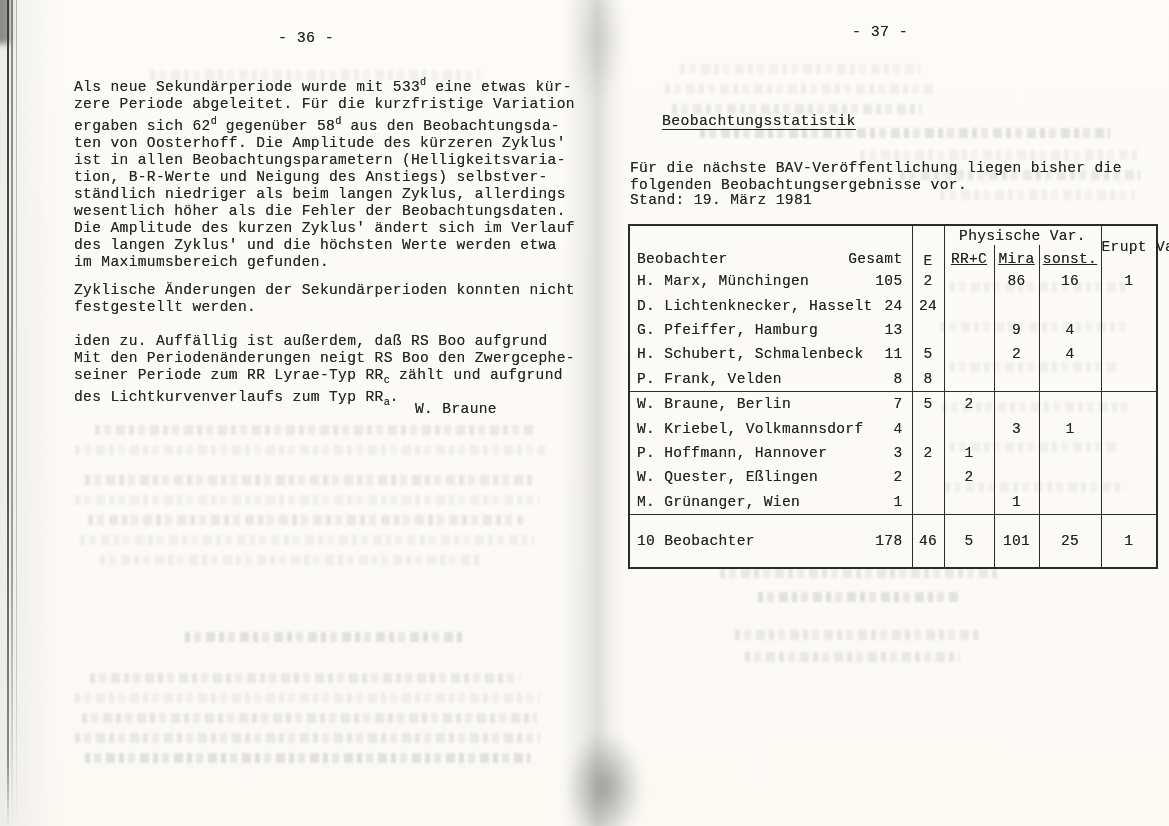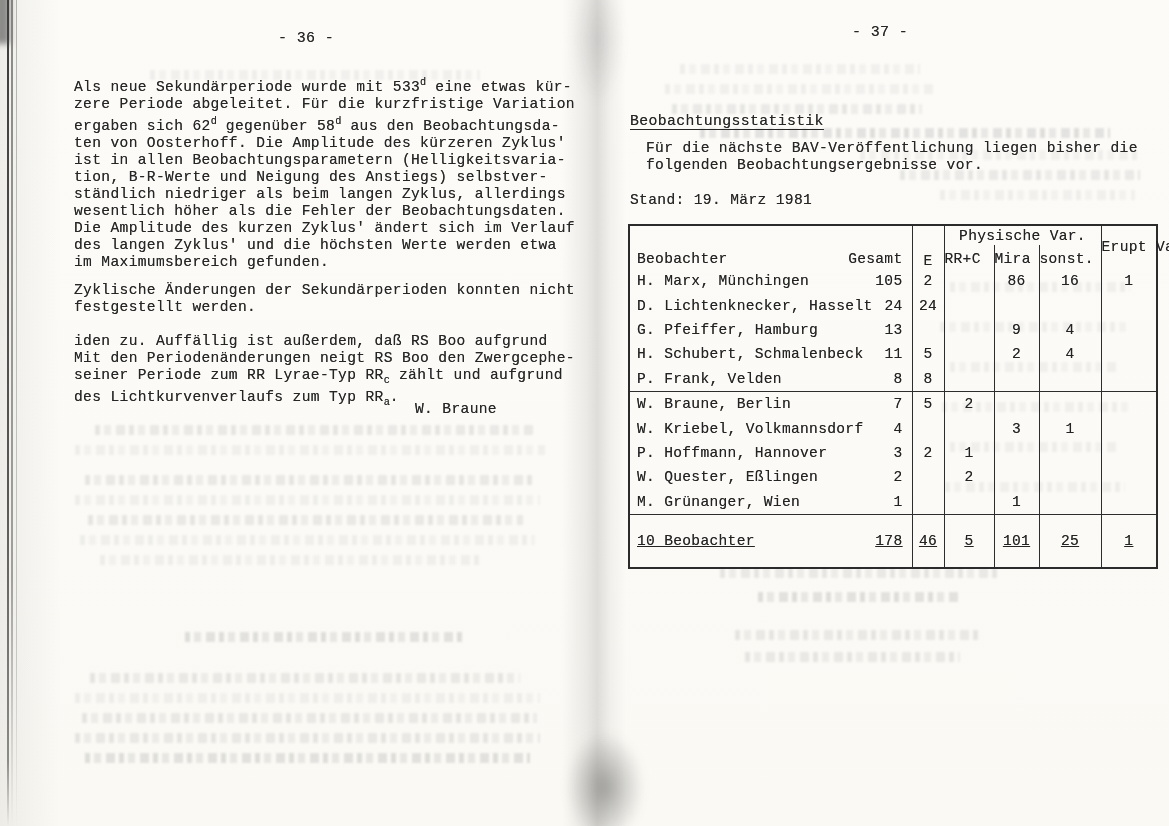--- a/index.html
+++ b/index.html
@@ -29,27 +29,27 @@
     border-left:1.7px solid #2d2d2d;border-right:1.7px solid #2d2d2d;
     border-top:none;border-bottom:none;
     padding:0;font-weight:normal;overflow:visible;white-space:nowrap;
     text-shadow:0 0 .45px rgba(20,20,20,.55);
   }
   table.obs{border:2px solid #2b2b2b;}
   th.h-phys{border-bottom:1.7px solid #2d2d2d;text-align:center;height:19px;vertical-align:middle;}
   th.h-erupt{vertical-align:middle;text-align:left;padding-left:6px;white-space:pre-line;line-height:19px;}
   th.h-col1,th.h-e{vertical-align:bottom;height:22px;}
   th.h-e{text-align:center;padding-bottom:2px;}
-  tr.subhead th{height:22px;vertical-align:bottom;text-align:left;padding-bottom:2px;}
+  tr.subhead th{height:22px;vertical-align:bottom;text-align:center;padding-bottom:2px;text-decoration:underline;}
   th.h-sonst{text-align:right;padding-right:4px;}
   .cw{display:flex;justify-content:space-between;align-items:baseline;padding:0 9px 2px 7px;}
   tbody td{height:24.4px;vertical-align:middle;text-align:center;}
   tbody td.c-name .cw{padding-bottom:0;}
   tr.group-end td{border-bottom:1.7px solid #2d2d2d;}
-  tr.total-row td{height:52px;text-decoration:underline;}
+  tr.total-row td{height:52px;}
   
   .gutter-shadow{position:absolute;left:562px;top:0;width:64px;height:826px;pointer-events:none;
     background:linear-gradient(90deg,rgba(90,90,88,0) 0%,rgba(90,90,88,.10) 38%,rgba(80,80,78,.17) 55%,rgba(110,110,108,.07) 76%,rgba(110,110,108,0) 100%);}
   .gutter-blob-top{position:absolute;left:572px;top:-25px;width:52px;height:130px;border-radius:50%;
     background:radial-gradient(closest-side,rgba(70,70,68,.14),rgba(70,70,68,0));filter:blur(5px);}
   .gutter-blob-bottom{position:absolute;left:566px;top:732px;width:78px;height:110px;border-radius:50%;
     background:radial-gradient(closest-side,rgba(60,60,58,.42),rgba(60,60,58,0));filter:blur(5px);}
   .binding-line{position:absolute;top:0;height:826px;pointer-events:none;}
   .bl1{left:7px;width:2px;background:linear-gradient(180deg,#3c3c3c 0%,#585856 60%,#8a8a86 92%,rgba(138,138,134,0) 100%);}
   .bl2{left:11px;width:1.5px;background:linear-gradient(180deg,#6f6f6d 0%,#8b8b88 70%,rgba(150,150,146,0) 100%);opacity:.8;}
@@ -136,23 +136,23 @@
         <div class="text-line">seiner Periode zum RR Lyrae-Typ RR<sub>c</sub> zählt und aufgrund</div>
         <div class="text-line">des Lichtkurvenverlaufs zum Typ RR<sub>a</sub>.</div>
       </div>
 
     <div class="signature tw" style="left:415px;top:401px;">W. Braune</div>
   </div>
 
   <div>
     <div class="abs tw page-number" style="left:852px;top:24px;">- 37 -</div>
 
-    <div class="heading tw" style="left:630px;top:113px;text-align:right;">Beobachtungsstatistik</div>
-
-    <div class="abs tw" style="left:630px;top:140px;margin-left:16px;">
+    <div class="heading tw" style="left:662px;top:113px;text-align:right;">Beobachtungsstatistik</div>
+
+    <div class="abs tw" style="left:630px;top:160px;">
         <div class="text-line">Für die nächste BAV-Veröffentlichung liegen bisher die</div>
         <div class="text-line">folgenden Beobachtungsergebnisse vor.</div>
       </div>
 
     <div class="abs tw text-line" style="left:630px;top:192px;">Stand: 19. März 1981</div>
 
     <table class="obs tw">
       <colgroup>
         <col style="width:283px">
           <col style="width:32px">

